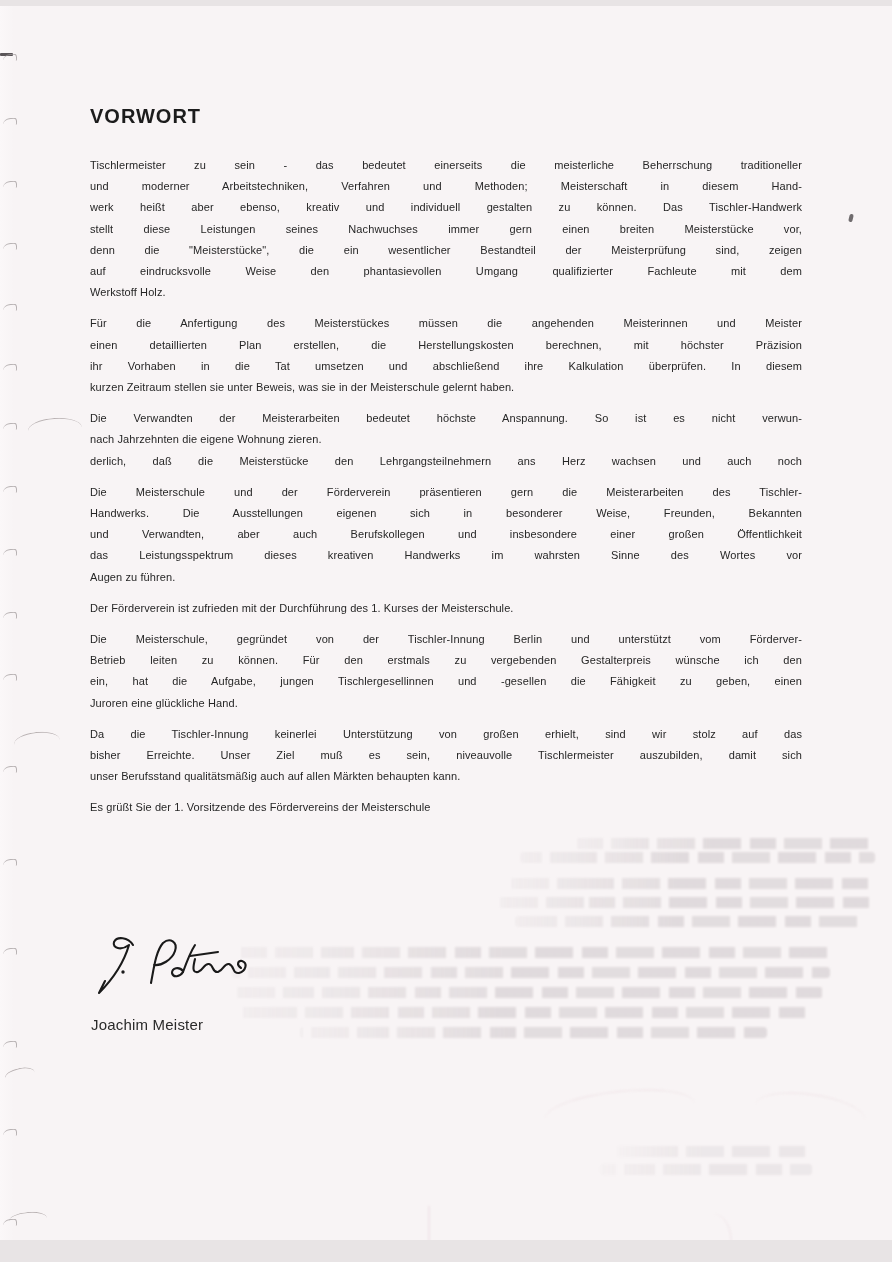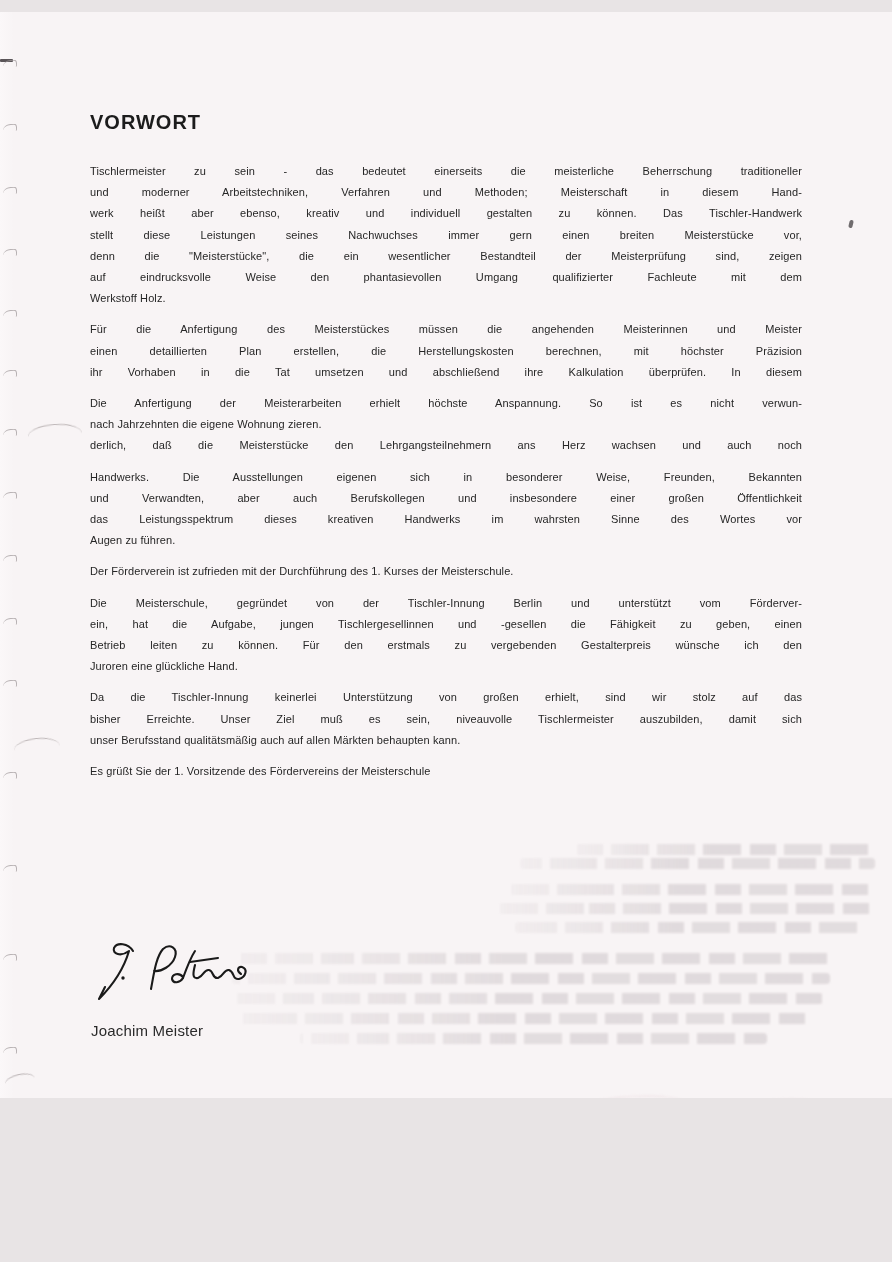--- a/index.html
+++ b/index.html
@@ -1,21 +1,21 @@
 <!DOCTYPE html>
 <html><head>
 <meta charset="utf-8">
 <style>
   * { margin: 0; padding: 0; box-sizing: border-box; }
   html, body { background: #e8e4e5; }
   .page {
     position: relative;
     width: 892px;
-    height: 1086px;
-    margin: 12px auto;
+    height: 1234px;
+    margin: 6px auto;
     background: var(--paper, #f8f4f5);
     overflow: hidden;
     font-family: "Liberation Sans", sans-serif;
     color: var(--ink, #222);
   }
   
   .edge-strip {
     position: absolute; left: 0; top: 0; width: 14px; height: 100%;
     background: linear-gradient(90deg, #fbf8f9, rgba(251,248,249,0));
   }
@@ -155,39 +155,41 @@
           <div class="line">werk heißt aber ebenso, kreativ und individuell gestalten zu können. Das Tischler-Handwerk</div>
           <div class="line">stellt diese Leistungen seines Nachwuchses immer gern einen breiten Meisterstücke vor,</div>
           <div class="line">denn die "Meisterstücke", die ein wesentlicher Bestandteil der Meisterprüfung sind, zeigen</div>
           <div class="line">auf eindrucksvolle Weise den phantasievollen Umgang qualifizierter Fachleute mit dem</div>
           <div class="line last">Werkstoff Holz.</div>
         </div>
         <div class="para">
           <div class="line">Für die Anfertigung des Meisterstückes müssen die angehenden Meisterinnen und Meister</div>
           <div class="line">einen detaillierten Plan erstellen, die Herstellungskosten berechnen, mit höchster Präzision</div>
           <div class="line">ihr Vorhaben in die Tat umsetzen und abschließend ihre Kalkulation überprüfen. In diesem</div>
-        </div>
-        <div class="para">
-          <div class="line">Die Anfertigung der Meisterarbeiten erhielt höchste Anspannung. So ist es nicht verwun-</div>
+          <div class="line last">kurzen Zeitraum stellen sie unter Beweis, was sie in der Meisterschule gelernt haben.</div>
+        </div>
+        <div class="para">
+          <div class="line">Die Verwandten der Meisterarbeiten bedeutet höchste Anspannung. So ist es nicht verwun-</div>
           <div class="line last">nach Jahrzehnten die eigene Wohnung zieren.</div>
           <div class="line">derlich, daß die Meisterstücke den Lehrgangsteilnehmern ans Herz wachsen und auch noch</div>
         </div>
         <div class="para">
+          <div class="line">Die Meisterschule und der Förderverein präsentieren gern die Meisterarbeiten des Tischler-</div>
           <div class="line">Handwerks. Die Ausstellungen eigenen sich in besonderer Weise, Freunden, Bekannten</div>
           <div class="line">und Verwandten, aber auch Berufskollegen und insbesondere einer großen Öffentlichkeit</div>
           <div class="line">das Leistungsspektrum dieses kreativen Handwerks im wahrsten Sinne des Wortes vor</div>
           <div class="line last">Augen zu führen.</div>
         </div>
         <div class="para">
           <div class="line last">Der Förderverein ist zufrieden mit der Durchführung des 1. Kurses der Meisterschule.</div>
         </div>
         <div class="para">
           <div class="line">Die Meisterschule, gegründet von der Tischler-Innung Berlin und unterstützt vom Förderver-</div>
+          <div class="line">Betrieb leiten zu können. Für den erstmals zu vergebenden Gestalterpreis wünsche ich den</div>
           <div class="line">ein, hat die Aufgabe, jungen Tischlergesellinnen und -gesellen die Fähigkeit zu geben, einen</div>
-          <div class="line">Betrieb leiten zu können. Für den erstmals zu vergebenden Gestalterpreis wünsche ich den</div>
           <div class="line last">Juroren eine glückliche Hand.</div>
         </div>
         <div class="para">
           <div class="line">Da die Tischler-Innung keinerlei Unterstützung von großen erhielt, sind wir stolz auf das</div>
           <div class="line">bisher Erreichte. Unser Ziel muß es sein, niveauvolle Tischlermeister auszubilden, damit sich</div>
           <div class="line last">unser Berufsstand qualitätsmäßig auch auf allen Märkten behaupten kann.</div>
         </div>
         <div class="para">
           <div class="line last">Es grüßt Sie der 1. Vorsitzende des Fördervereins der Meisterschule</div>
         </div>

